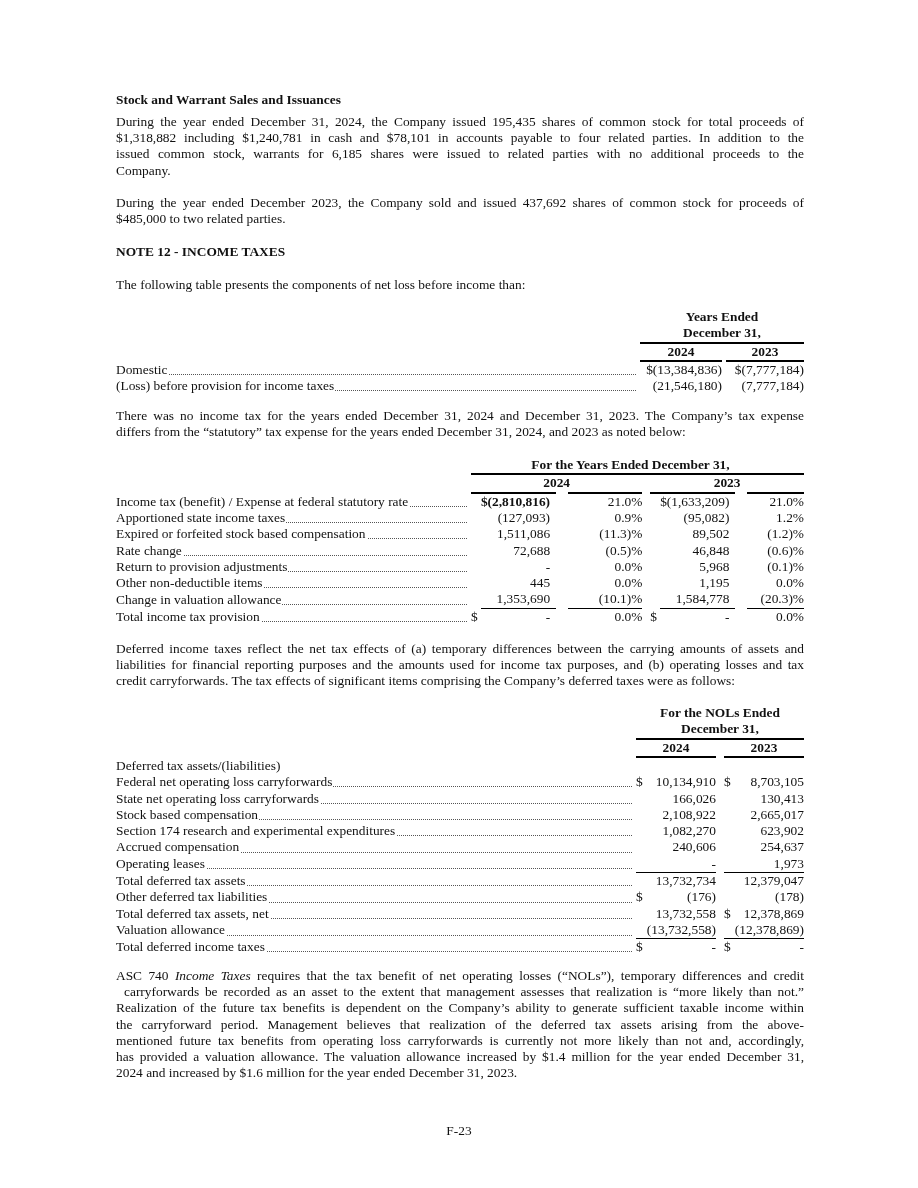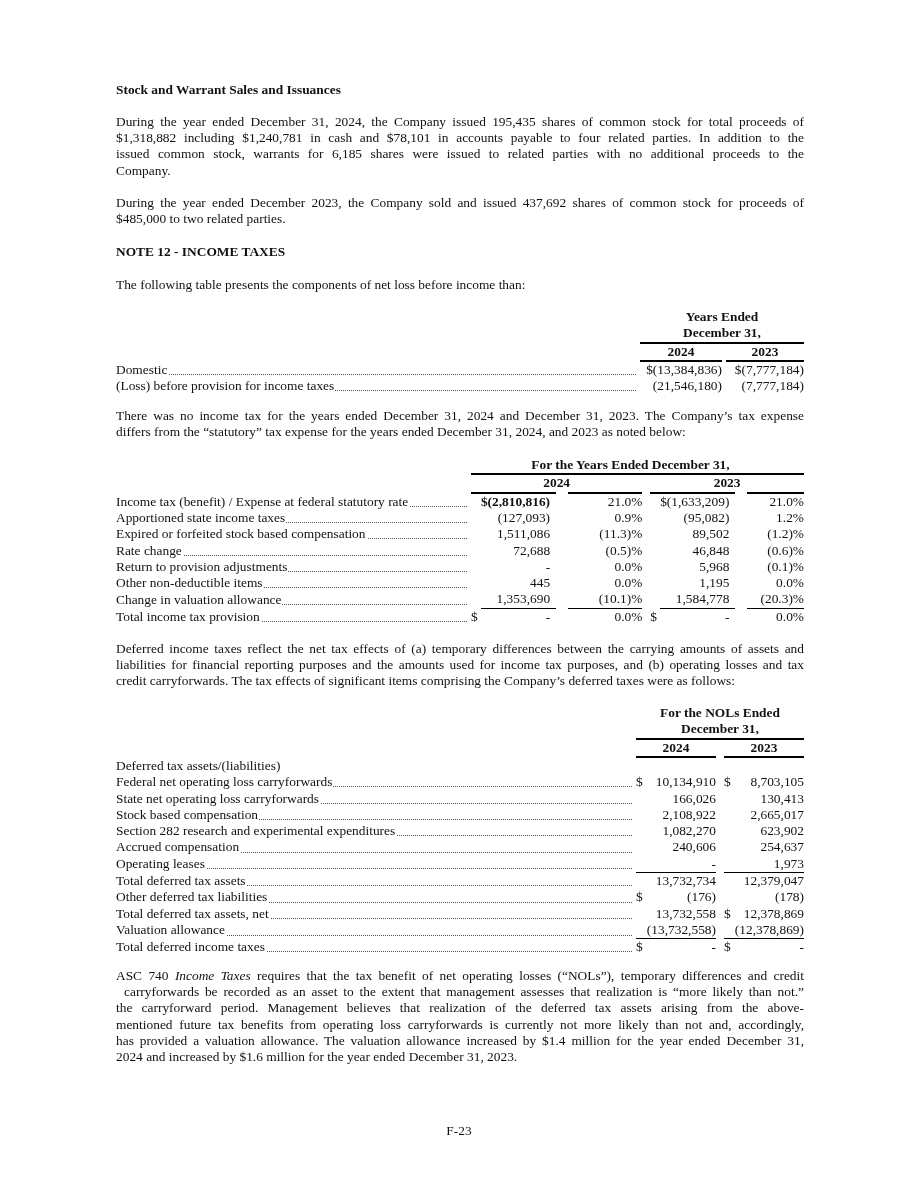--- a/index.html
+++ b/index.html
@@ -23,21 +23,21 @@
   .hdr { font-weight: bold; text-align: center; }
   .ul { border-bottom: 2px solid #000; }
   .ulthin { border-bottom: 1.5px solid #000; }
   .pagenum { position: absolute; top: 1123px; left: 0; width: 918px; text-align: center; }
 </style>
 </head>
 <body>
 
 <div class="page">
 
-  <div class="abs heading" style="top:82px;text-align:right;">Stock and Warrant Sales and Issuances</div>
+  <div class="abs heading" style="top:92px;text-align:right;">Stock and Warrant Sales and Issuances</div>
 
   <div class="abs para" style="top:114px;">
     <span class="line" style="text-align-last:justify;">During the year ended December 31, 2024, the Company issued 195,435 shares of common stock for total proceeds of</span>
     <span class="line" style="text-align-last:justify;">$1,318,882 including $1,240,781 in cash and $78,101 in  accounts payable to four related parties.  In addition to the</span>
     <span class="line" style="text-align-last:justify;">issued common stock, warrants for 6,185 shares were issued to related parties with no additional proceeds to the</span>
     <span class="line">Company.</span>
   </div>
 
   <div class="abs para" style="top:195px;">
     <span class="line" style="text-align-last:justify;">During the year ended December 2023, the Company sold and issued 437,692 shares of common stock for proceeds of</span>
@@ -267,21 +267,21 @@
         </tr>
         <tr>
           <td class="lbl"><span class="dots"></span><span class="txt">Stock based compensation</span></td>
           <td class=""></td>
           <td class="num">2,108,922</td>
           <td></td>
           <td class=""></td>
           <td class="num">2,665,017</td>
         </tr>
         <tr>
-          <td class="lbl"><span class="dots"></span><span class="txt">Section 282 research and experimental expenditures</span></td>
+          <td class="lbl"><span class="dots"></span><span class="txt">Section 174 research and experimental expenditures</span></td>
           <td class=""></td>
           <td class="num">1,082,270</td>
           <td></td>
           <td class=""></td>
           <td class="num">623,902</td>
         </tr>
         <tr>
           <td class="lbl"><span class="dots"></span><span class="txt">Accrued compensation</span></td>
           <td class=""></td>
           <td class="num">240,606</td>
@@ -336,20 +336,21 @@
           <td></td>
           <td class="">$</td>
           <td class="num">-</td>
         </tr>
       </tbody>
   </table>
 
   <div class="abs para" style="top:968px;">
     <span class="line" style="text-align-last:justify;"><span>ASC 740 </span><i>Income Taxes</i><span> requires that the tax benefit of net operating losses (“NOLs”), temporary differences and credit</span></span>
     <span class="line" style="text-align-last:justify;margin-left:8px;">carryforwards be recorded as an asset to the extent that management assesses that realization is “more likely than not.”</span>
+    <span class="line" style="text-align-last:justify;">Realization of the future tax benefits is dependent on the Company’s ability to generate sufficient taxable income within</span>
     <span class="line" style="text-align-last:justify;">the carryforward period. Management believes that realization of the deferred tax assets arising from the above-</span>
     <span class="line" style="text-align-last:justify;">mentioned future tax benefits from operating loss carryforwards is currently not more likely than not and, accordingly,</span>
     <span class="line" style="text-align-last:justify;">has provided a valuation allowance. The valuation allowance increased by $1.4 million for the year ended December 31,</span>
     <span class="line">2024 and increased by $1.6 million for the year ended December 31, 2023.</span>
   </div>
 </div>
 
 <div class="pagenum">F-23</div>
 
 </body></html>

